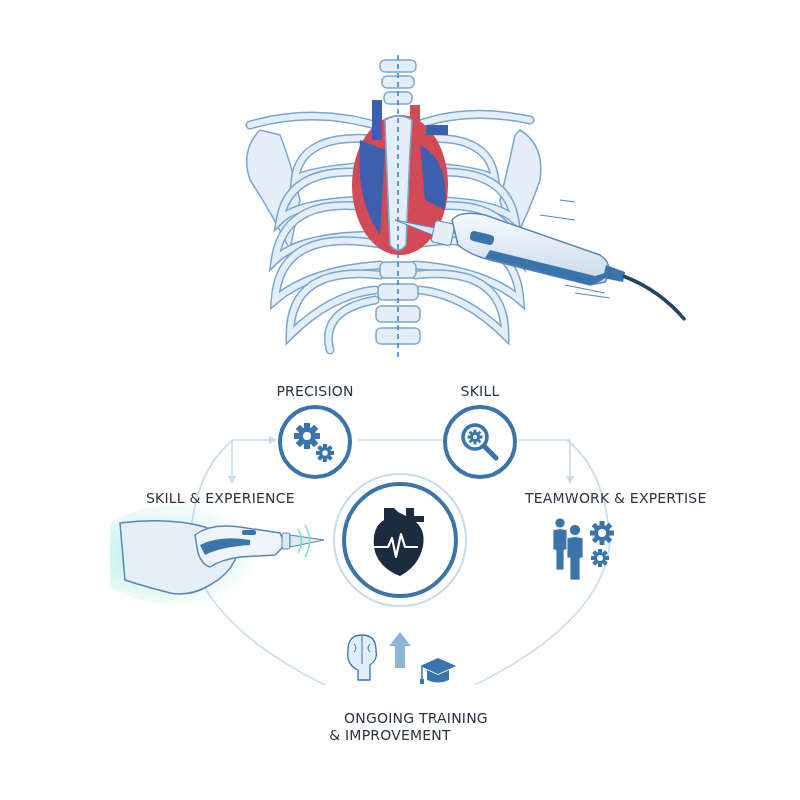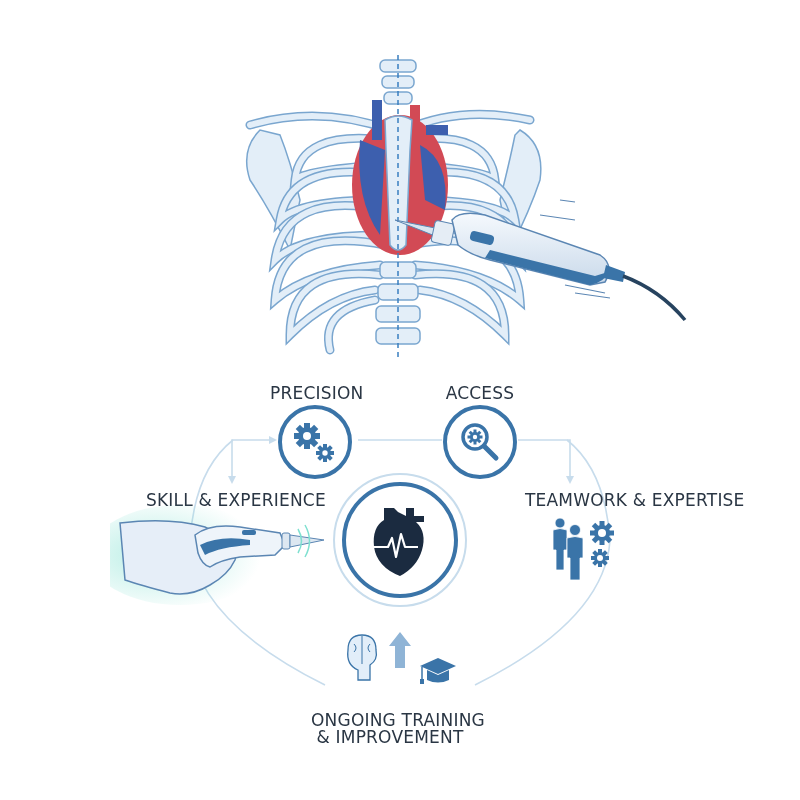--- a/index.html
+++ b/index.html
@@ -1,18 +1,18 @@
 <!DOCTYPE html>
 <html><head>
 <meta charset="utf-8">
 <style>
   html, body { margin:0; padding:0; background:#ffffff; }
   body { width:800px; height:800px; position:relative; overflow:hidden; font-family:"Liberation Sans", sans-serif; }
   .abs { position:absolute; }
-  .label { position:absolute; font-family:"DejaVu Sans", sans-serif; font-size:17px; color:#2a3644; letter-spacing:0.2px; white-space:nowrap; }
+  .label { position:absolute; font-family:"DejaVu Sans", sans-serif; font-size:14px; color:#2a3644; letter-spacing:0.2px; white-space:nowrap; }
   .label.center { text-align:center; }
   svg { display:block; }
 </style>
 </head>
 <body>
 
 <div class="abs" style="left:230px;top:50px;width:480px;height:320px;">
   <svg width="480" height="320" viewBox="0 0 480 320">
     <defs>
       <linearGradient id="probeGrad" x1="0" y1="0" x2="0" y2="1">
@@ -134,21 +134,21 @@
         <rect x="-2" y="-9" width="4" height="18" transform="rotate(45)"></rect>
         <rect x="-2" y="-9" width="4" height="18" transform="rotate(90)"></rect>
         <rect x="-2" y="-9" width="4" height="18" transform="rotate(135)"></rect>
       </g>
     </g>
     <circle cx="30" cy="32" r="4" fill="#fff"></circle>
     <circle cx="48" cy="49" r="2.7" fill="#fff"></circle>
   </svg>
 </div>
 
-<div class="label center" style="left:440px;top:383px;width:80px;">ACCESS</div>
+<div class="label center" style="left:440px;top:383px;width:80px;">SKILL</div>
 <div class="abs" style="left:442px;top:404px;width:76px;height:76px;">
   <svg width="76" height="76" viewBox="0 0 76 76">
     <circle cx="38" cy="38" r="35" fill="#fff" stroke="#3a74a8" stroke-width="4"></circle>
     <circle cx="33" cy="33" r="12" fill="#fff" stroke="#3a74a8" stroke-width="3.5"></circle>
     <line x1="42" y1="42" x2="54" y2="54" stroke="#3a74a8" stroke-width="5" stroke-linecap="round"></line>
     <g fill="#3a74a8" transform="translate(33 33)">
       <circle r="5"></circle>
       <rect x="-1.5" y="-7.5" width="3" height="15"></rect>
       <rect x="-1.5" y="-7.5" width="3" height="15" transform="rotate(45)"></rect>
       <rect x="-1.5" y="-7.5" width="3" height="15" transform="rotate(90)"></rect>
@@ -230,14 +230,14 @@
       <path d="M60 2 L71 16 L65 16 L65 38 L55 38 L55 16 L49 16 Z" fill="#8fb4d6"></path>
     </g>
     <g>
       <path d="M80 36 L98 28 L116 36 L98 44 Z" fill="#3a74a8"></path>
       <path d="M87 40 L87 50 Q98 55 109 50 L109 40 L98 45 Z" fill="#3a74a8"></path>
       <line x1="82" y1="37" x2="82" y2="50" stroke="#3a74a8" stroke-width="1.5"></line>
       <rect x="80" y="49" width="4" height="5" fill="#3a74a8"></rect>
     </g>
   </svg>
 </div>
-<div class="label center" style="left:298px;top:710px;width:200px;">ONGOING TRAINING</div>
+<div class="label center" style="left:316px;top:710px;width:200px;">ONGOING TRAINING</div>
 <div class="label center" style="left:290px;top:727px;width:200px;">&amp; IMPROVEMENT</div>
 
 </body></html>

